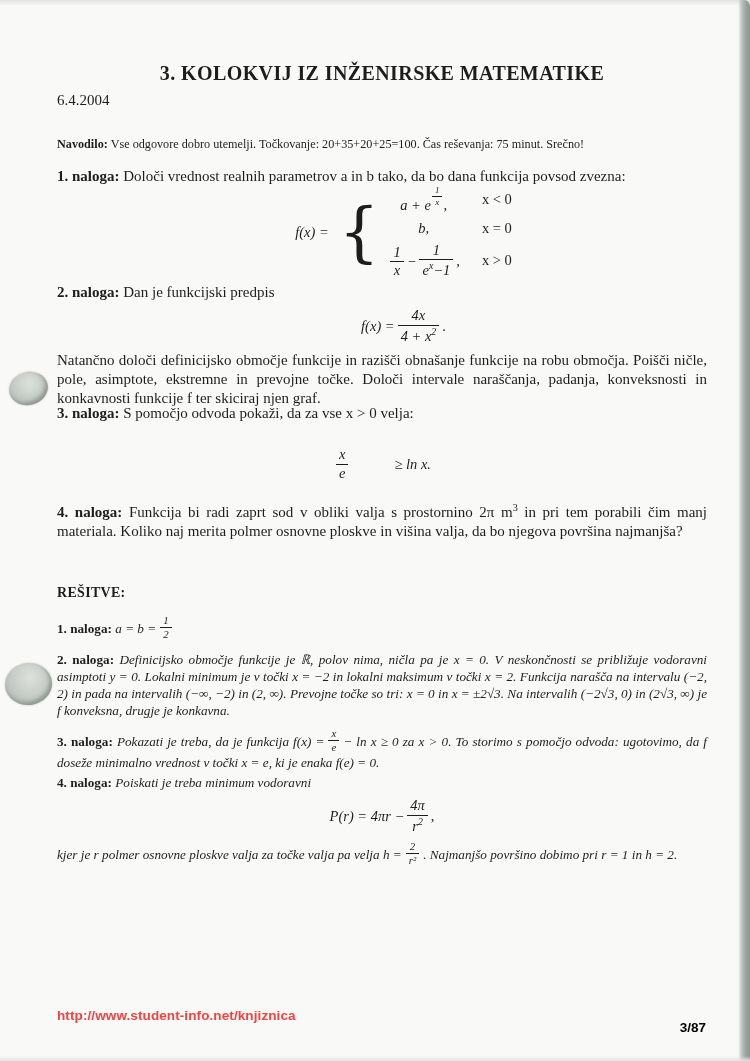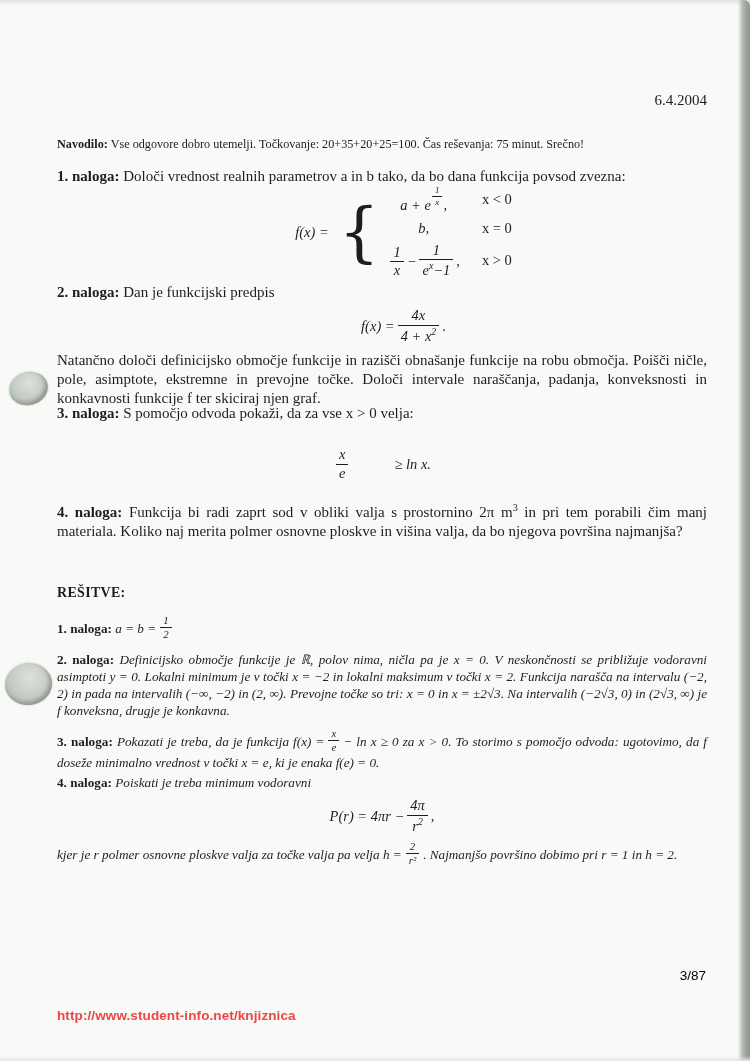--- a/index.html
+++ b/index.html
@@ -13,21 +13,21 @@
   .edge-bottom{position:absolute;left:0;bottom:0;width:100%;height:5px;
         background:linear-gradient(rgba(255,255,255,0),#e2e5e1);}
   .punch{position:absolute;border-radius:50%;
         background:radial-gradient(ellipse at 55% 35%,#dde1dc 0%,#c3cac3 55%,#a2aaa3 100%);
         box-shadow:inset -2px -3px 4px #8f978f, 0 0 2px rgba(120,128,120,.5);}
   .hole1{left:9px;top:372px;width:39px;height:33px;transform:rotate(-14deg);}
   .hole2{left:5px;top:663px;width:47px;height:42px;transform:rotate(-6deg);}
 
   .blk{position:absolute;left:57px;width:650px;}
   .title{top:62px;text-align:center;font-size:20px;font-weight:bold;letter-spacing:.4px;}
-  .date{top:92px;text-align:right;font-size:15px;}
+  .date{top:92px;text-align:left;font-size:15px;}
   .navodilo{top:137px;font-size:12.2px;white-space:nowrap;}
   .prob{font-size:15px;line-height:19px;}
   .p1h{top:167px;}
   .p2h{top:283px;}
   .p2t{top:351px;text-align:justify;}
   .p3h{top:404px;}
   .p4h{top:498px;text-align:justify;}
   .resitve{top:585px;font-size:14px;font-weight:bold;letter-spacing:.3px;}
   .sol{font-size:13.2px;line-height:17px;}
   .ital{font-style:italic;}
@@ -53,33 +53,34 @@
   .supfrac{font-size:9px;vertical-align:.55em;margin:0 1px;}
   .brace{font-size:64px;font-weight:400;line-height:0;margin:0 8px 0 10px;
         display:inline-block;transform:scaleY(1.02);font-family:"DejaVu Serif",serif;}
   .cases{display:grid;grid-template-columns:auto auto;column-gap:22px;row-gap:6px;align-items:center;}
   .cexpr{justify-self:center;font-style:italic;}
   .ccond{justify-self:start;}
   sup{font-size:.68em;}
 
   .furl{position:absolute;left:57px;top:1008px;font-family:"Liberation Sans","DejaVu Sans",sans-serif;
         font-weight:bold;font-size:13.5px;color:#ef4444;letter-spacing:.1px;}
-  .fpage{position:absolute;right:44px;top:968px;font-family:"Liberation Sans","DejaVu Sans",sans-serif;
-        font-weight:normal;font-size:13.5px;color:#000;}
+  .fpage{position:absolute;right:44px;top:1020px;font-family:"Liberation Sans","DejaVu Sans",sans-serif;
+        font-weight:bold;font-size:13.5px;color:#000;}
 </style>
 </head>
 <body>
 
 <div class="page">
   <div class="edge-top"></div>
   <div class="edge-right"></div>
   <div class="edge-bottom"></div>
   <div class="punch hole1"></div>
   <div class="punch hole2"></div>
 
+  <div class="blk title">3. KOLOKVIJ IZ INŽENIRSKE MATEMATIKE</div>
   <div class="blk date">6.4.2004</div>
 
   <div class="blk navodilo"><span class="lbl">Navodilo:</span> <span>Vse odgovore dobro utemelji. Točkovanje: 20+35+20+25=100. Čas reševanja: 75 minut. Srečno!</span></div>
 
   <div class="blk prob p1h"><span class="lbl">1. naloga:</span> <span>Določi vrednost realnih parametrov a in b tako, da bo dana funkcija povsod zvezna:</span></div>
 
   <div class="mathblock m1">
     <span class="mi">f(x) =</span>
     <span class="brace">{</span>
     <span class="cases">

